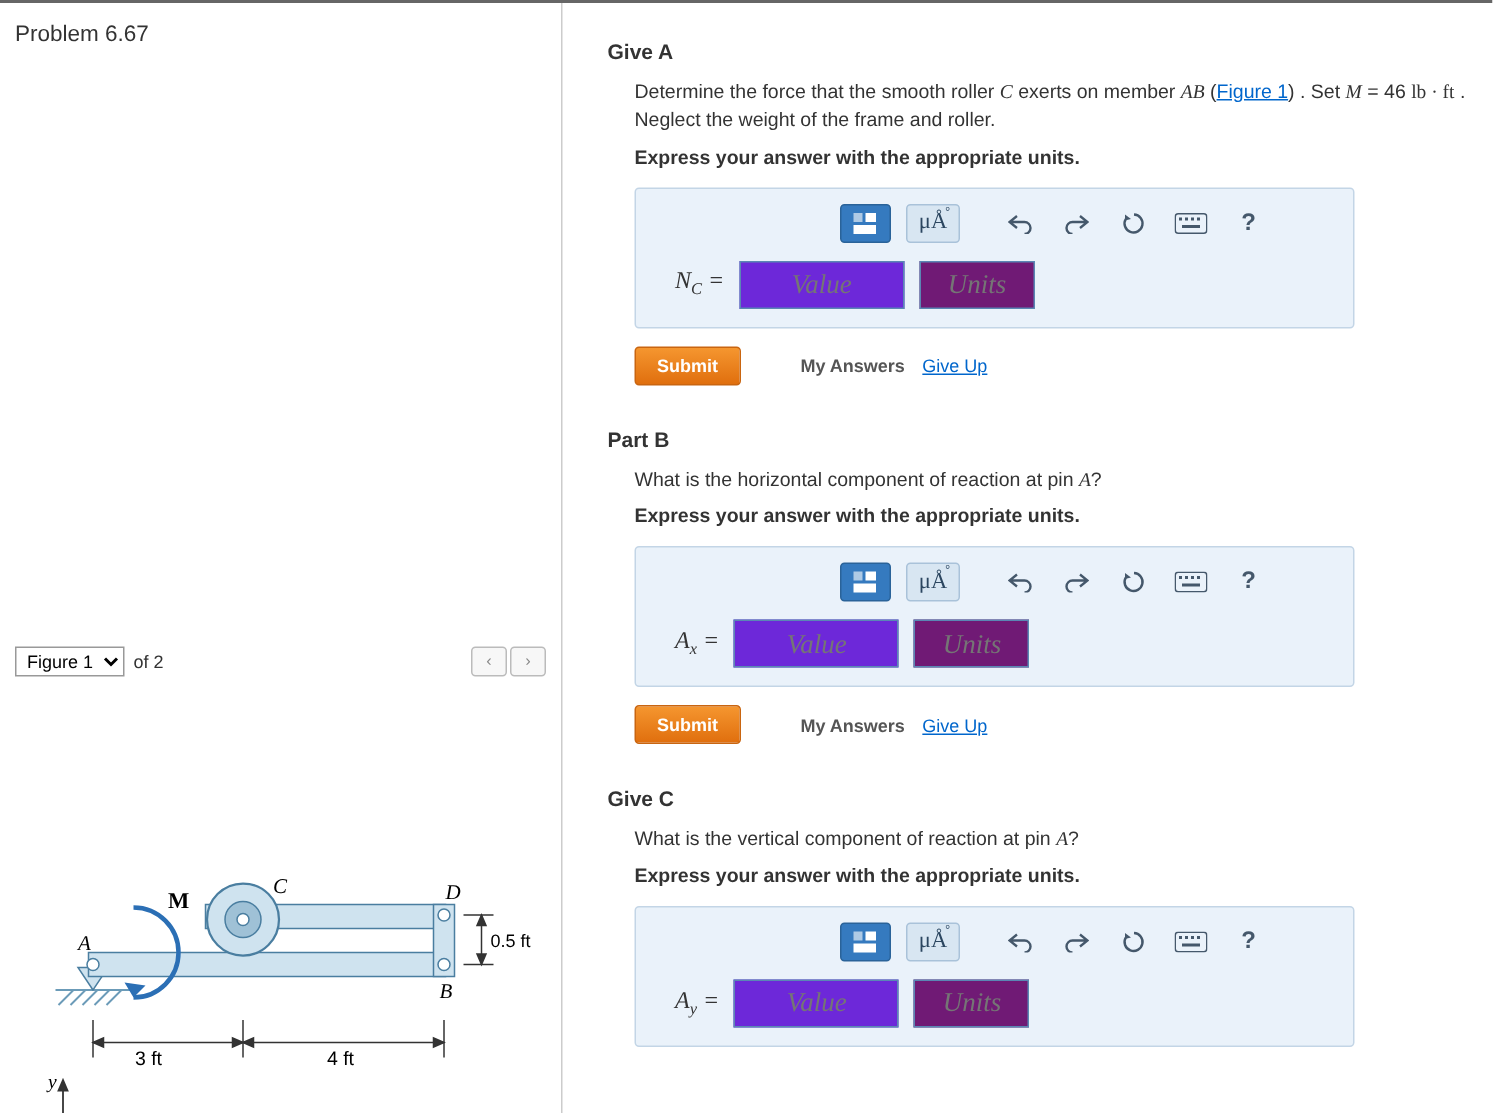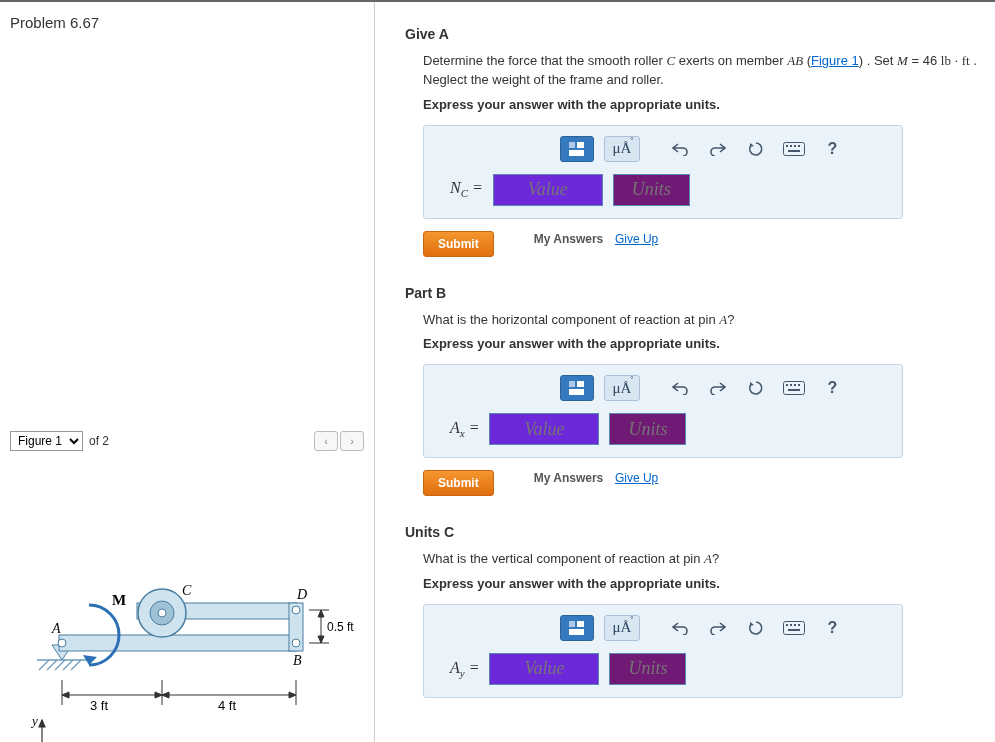--- a/index.html
+++ b/index.html
@@ -163,20 +163,21 @@
     font-family: "Times New Roman", serif;
     font-style: italic;
     font-size: 18px;
     color: #b6b6b6;
     text-align:center;
   }
 
   .submit-row {
     margin: 12px 0 0 18px;
     display:flex;
+    align-items:center;
     gap: 40px;
   }
   .submit-btn {
     background: #e87b1a;
     background: linear-gradient(#f5962f,#e06f0e);
     color:#fff;
     border:1px solid #c96510;
     border-radius:3px;
     padding: 5px 14px;
     font-weight:bold;
@@ -387,21 +388,21 @@
 
     <div class="submit-row">
       <button class="submit-btn">Submit</button>
       <span>
         <span class="my-answers">My Answers</span>
         <a class="give-up">Give Up</a>
       </span>
     </div>
   </div>
       <div class="part">
-    <div class="part-title">Units C</div>
+    <div class="part-title">Give C</div>
     <div class="prompt">What is the vertical component of reaction at pin <em>A</em>?</div>
     <div class="prompt bold">Express your answer with the appropriate units.</div>
     <div class="answer-box">
 
     <div class="toolbar">
       <span class="tb-btn blockbtn">
         <svg width="18" height="16">
                 <rect x="1" y="1" width="6" height="6" fill="#fff" opacity=".6"></rect>
                 <rect x="9" y="1" width="7" height="6" fill="#fff"></rect>
                 <rect x="1" y="9" width="15" height="6" fill="#fff"></rect>

